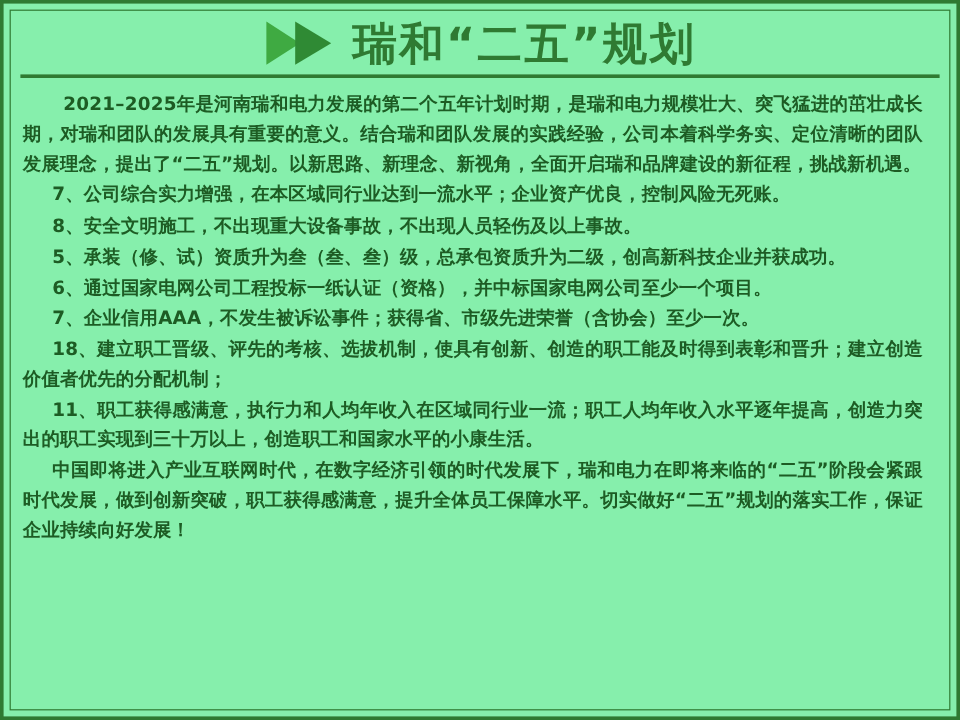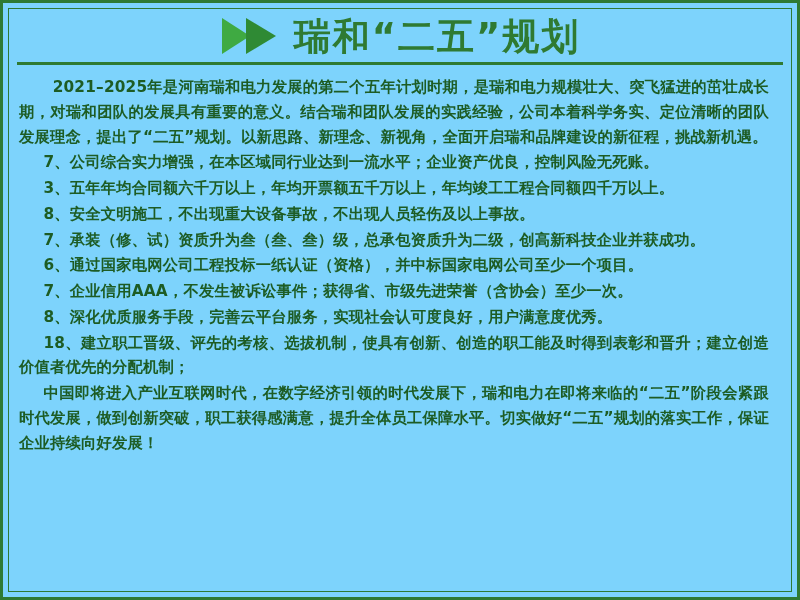--- a/index.html
+++ b/index.html
@@ -12,21 +12,21 @@
     overflow: hidden;
     background: #ffffff;
     font-family: "DejaVu Sans", "Liberation Sans", sans-serif;
   }
   .page {
     position: relative;
     width: 800px;
     height: 600px;
     box-sizing: border-box;
     border: 3px solid #2f7a32;
-    background: #7dd3fc;
+    background: #86efac;
   }
   .inner-frame {
     position: absolute;
     left: 5px;
     top: 5px;
     right: 5px;
     bottom: 5px;
     border: 1px solid #2f7a32;
     box-sizing: border-box;
   }
@@ -99,22 +99,21 @@
         <polygon points="26,2 56,20 26,38" fill="#2f8a34"></polygon>
       </svg>
     </div>
     <div class="title">瑞和“二五”规划</div>
     <div class="header-underline"></div>
   </div>
 
   <div class="body-text">
     <p class="para intro">2021–2025年是河南瑞和电力发展的第二个五年计划时期，是瑞和电力规模壮大、突飞猛进的茁壮成长期，对瑞和团队的发展具有重要的意义。结合瑞和团队发展的实践经验，公司本着科学务实、定位清晰的团队发展理念，提出了“二五”规划。以新思路、新理念、新视角，全面开启瑞和品牌建设的新征程，挑战新机遇。</p>
     <p class="para item">7、公司综合实力增强，在本区域同行业达到一流水平；企业资产优良，控制风险无死账。</p>
-    <p class="para item">3、五年年均合同额六千万以上，年均开票额五千万以上，年均竣工工程合同额四千万以上。</p>
     <p class="para item">8、安全文明施工，不出现重大设备事故，不出现人员轻伤及以上事故。</p>
-    <p class="para item">7、承装（修、试）资质升为叁（叁、叁）级，总承包资质升为二级，创高新科技企业并获成功。</p>
+    <p class="para item">5、承装（修、试）资质升为叁（叁、叁）级，总承包资质升为二级，创高新科技企业并获成功。</p>
     <p class="para item">6、通过国家电网公司工程投标一纸认证（资格），并中标国家电网公司至少一个项目。</p>
     <p class="para item">7、企业信用AAA，不发生被诉讼事件；获得省、市级先进荣誉（含协会）至少一次。</p>
-    <p class="para item">8、深化优质服务手段，完善云平台服务，实现社会认可度良好，用户满意度优秀。</p>
     <p class="para item">18、建立职工晋级、评先的考核、选拔机制，使具有创新、创造的职工能及时得到表彰和晋升；建立创造价值者优先的分配机制；</p>
+    <p class="para item">11、职工获得感满意，执行力和人均年收入在区域同行业一流；职工人均年收入水平逐年提高，创造力突出的职工实现到三十万以上，创造职工和国家水平的小康生活。</p>
     <p class="para closing">中国即将进入产业互联网时代，在数字经济引领的时代发展下，瑞和电力在即将来临的“二五”阶段会紧跟时代发展，做到创新突破，职工获得感满意，提升全体员工保障水平。切实做好“二五”规划的落实工作，保证企业持续向好发展！</p>
   </div>
 </div>
 
 </body></html>

